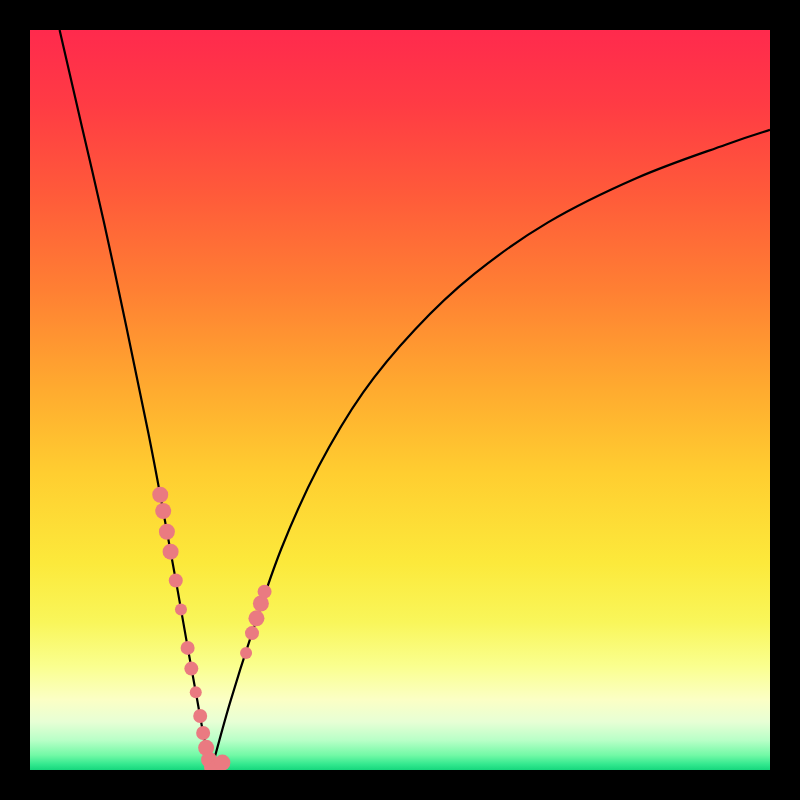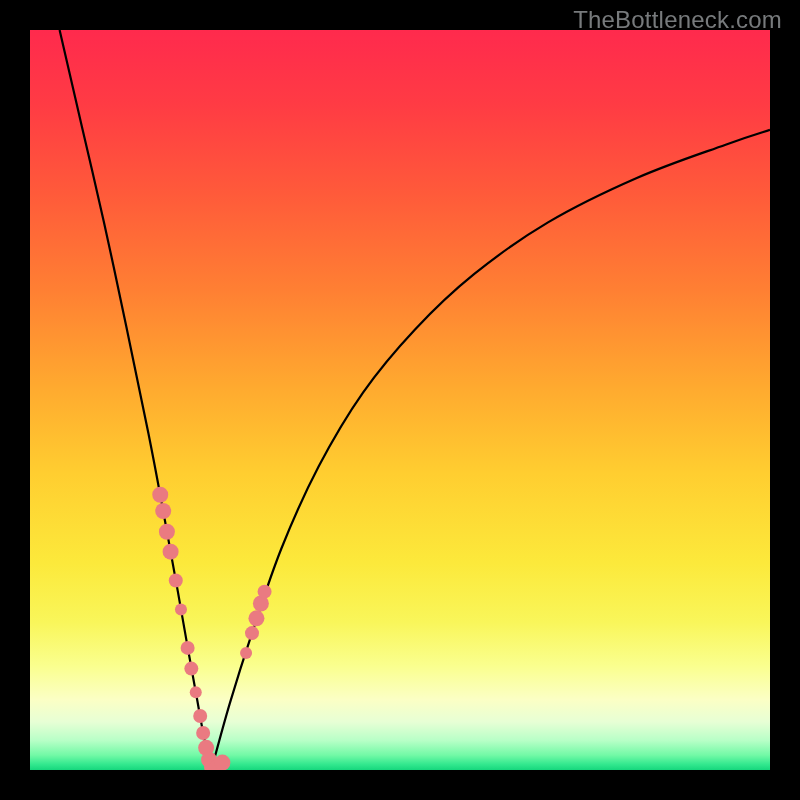--- a/index.html
+++ b/index.html
@@ -46,21 +46,20 @@
     left: 0; top: 0;
     width: 100%;
     height: 100%;
     overflow: visible;
   }
 </style>
 </head>
 <body>
 <div class="frame">
 
-  <div class="watermark">TheBottleneck.com</div>
 
   <div class="plot-area">
     <svg class="gradient-bg" viewBox="0 0 740 740" preserveAspectRatio="none">
       <defs>
         <linearGradient id="bottleneckGrad" x1="0" y1="0" x2="0" y2="1">
 
         <stop offset="0.00%" stop-color="#ff2a4d"></stop>
             <stop offset="10.00%" stop-color="#ff3b44"></stop>
             <stop offset="22.00%" stop-color="#ff5a3a"></stop>
             <stop offset="35.00%" stop-color="#ff7f33"></stop>

